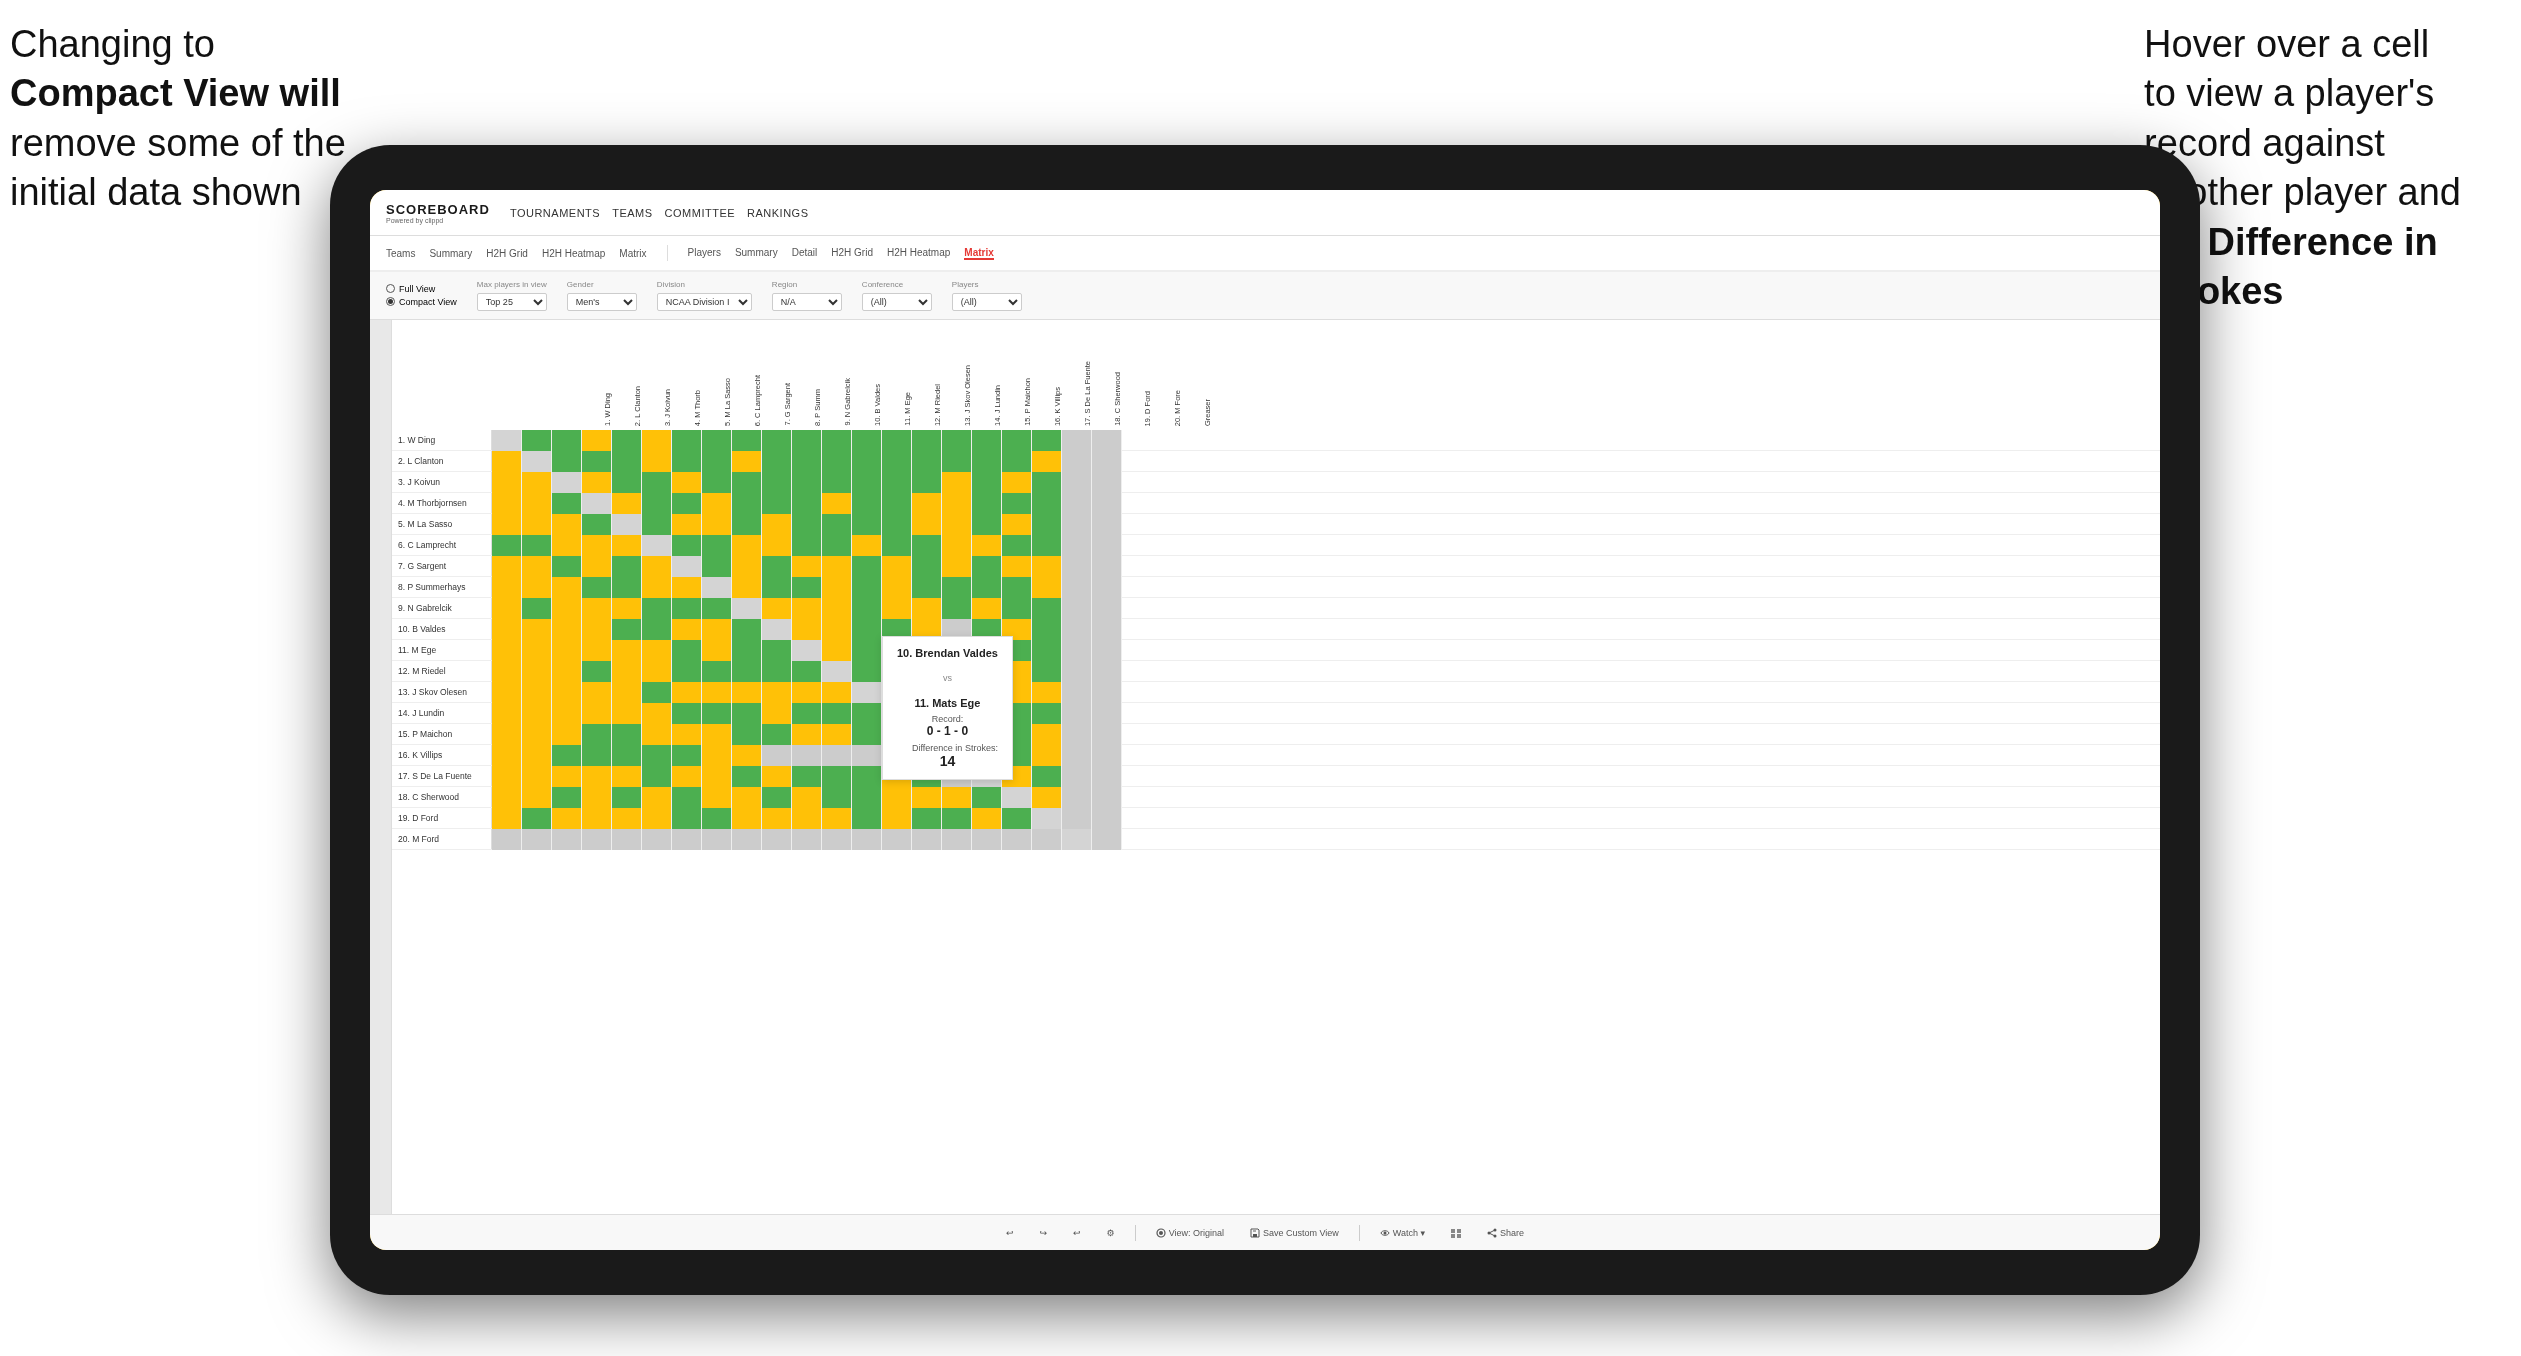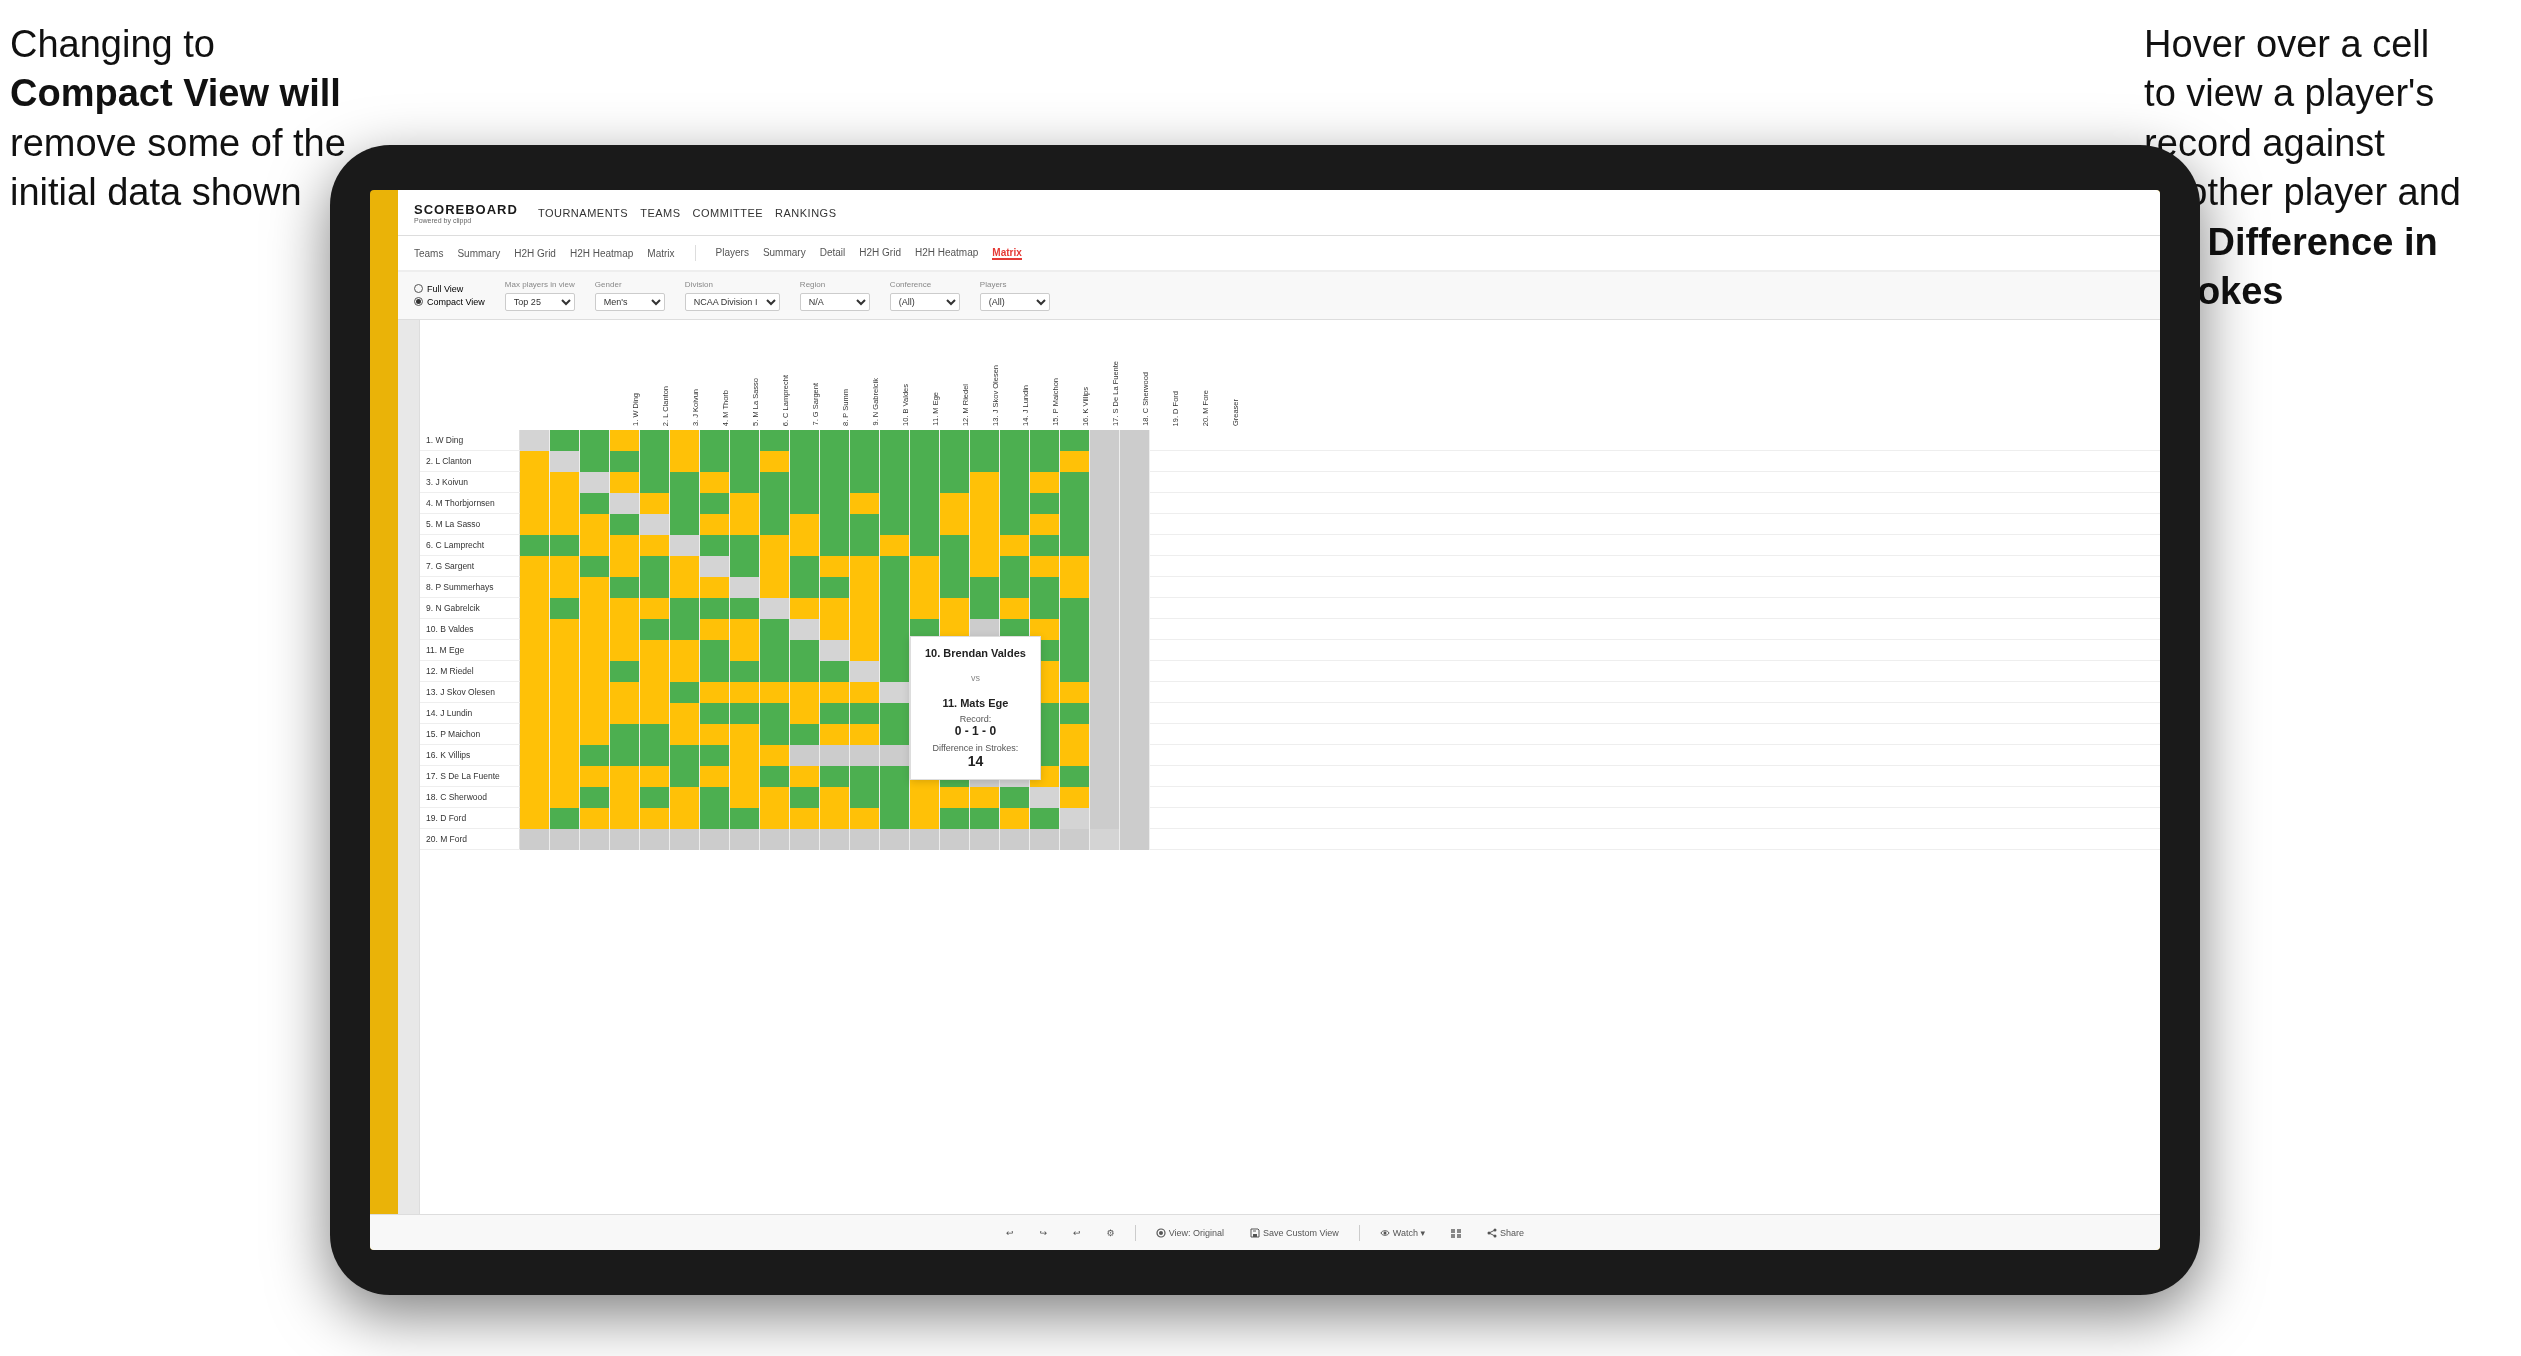--- a/index.html
+++ b/index.html
@@ -62,24 +62,23 @@
       box-shadow: 0 20px 60px rgba(0,0,0,0.5);
       display: flex;
       align-items: center;
       justify-content: center;
     }
 
     .tablet-screen {
       width: 1790px;
       height: 1060px;
       background: #eab308;
-      border-radius: 4px;
+      border-radius: 16px;
       overflow: hidden;
       position: relative;
-      padding-left: 28px;
     }
 
     
     .nav-bar {
       background: #ffffff;
       height: 46px;
       display: flex;
       align-items: center;
       padding: 0 16px;
       border-bottom: 1px solid #ddd;
@@ -302,20 +301,21 @@
     }
     .tooltip-record {
       font-size: 12px;
       font-weight: 600;
       color: #222;
     }
     .tooltip-diff-label {
       font-size: 9px;
       color: #555;
       margin-top: 5px;
+      text-align: right;
     }
     .tooltip-diff {
       font-size: 14px;
       font-weight: 700;
       color: #222;
     }
 
     
     .bottom-toolbar {
       position: absolute;

